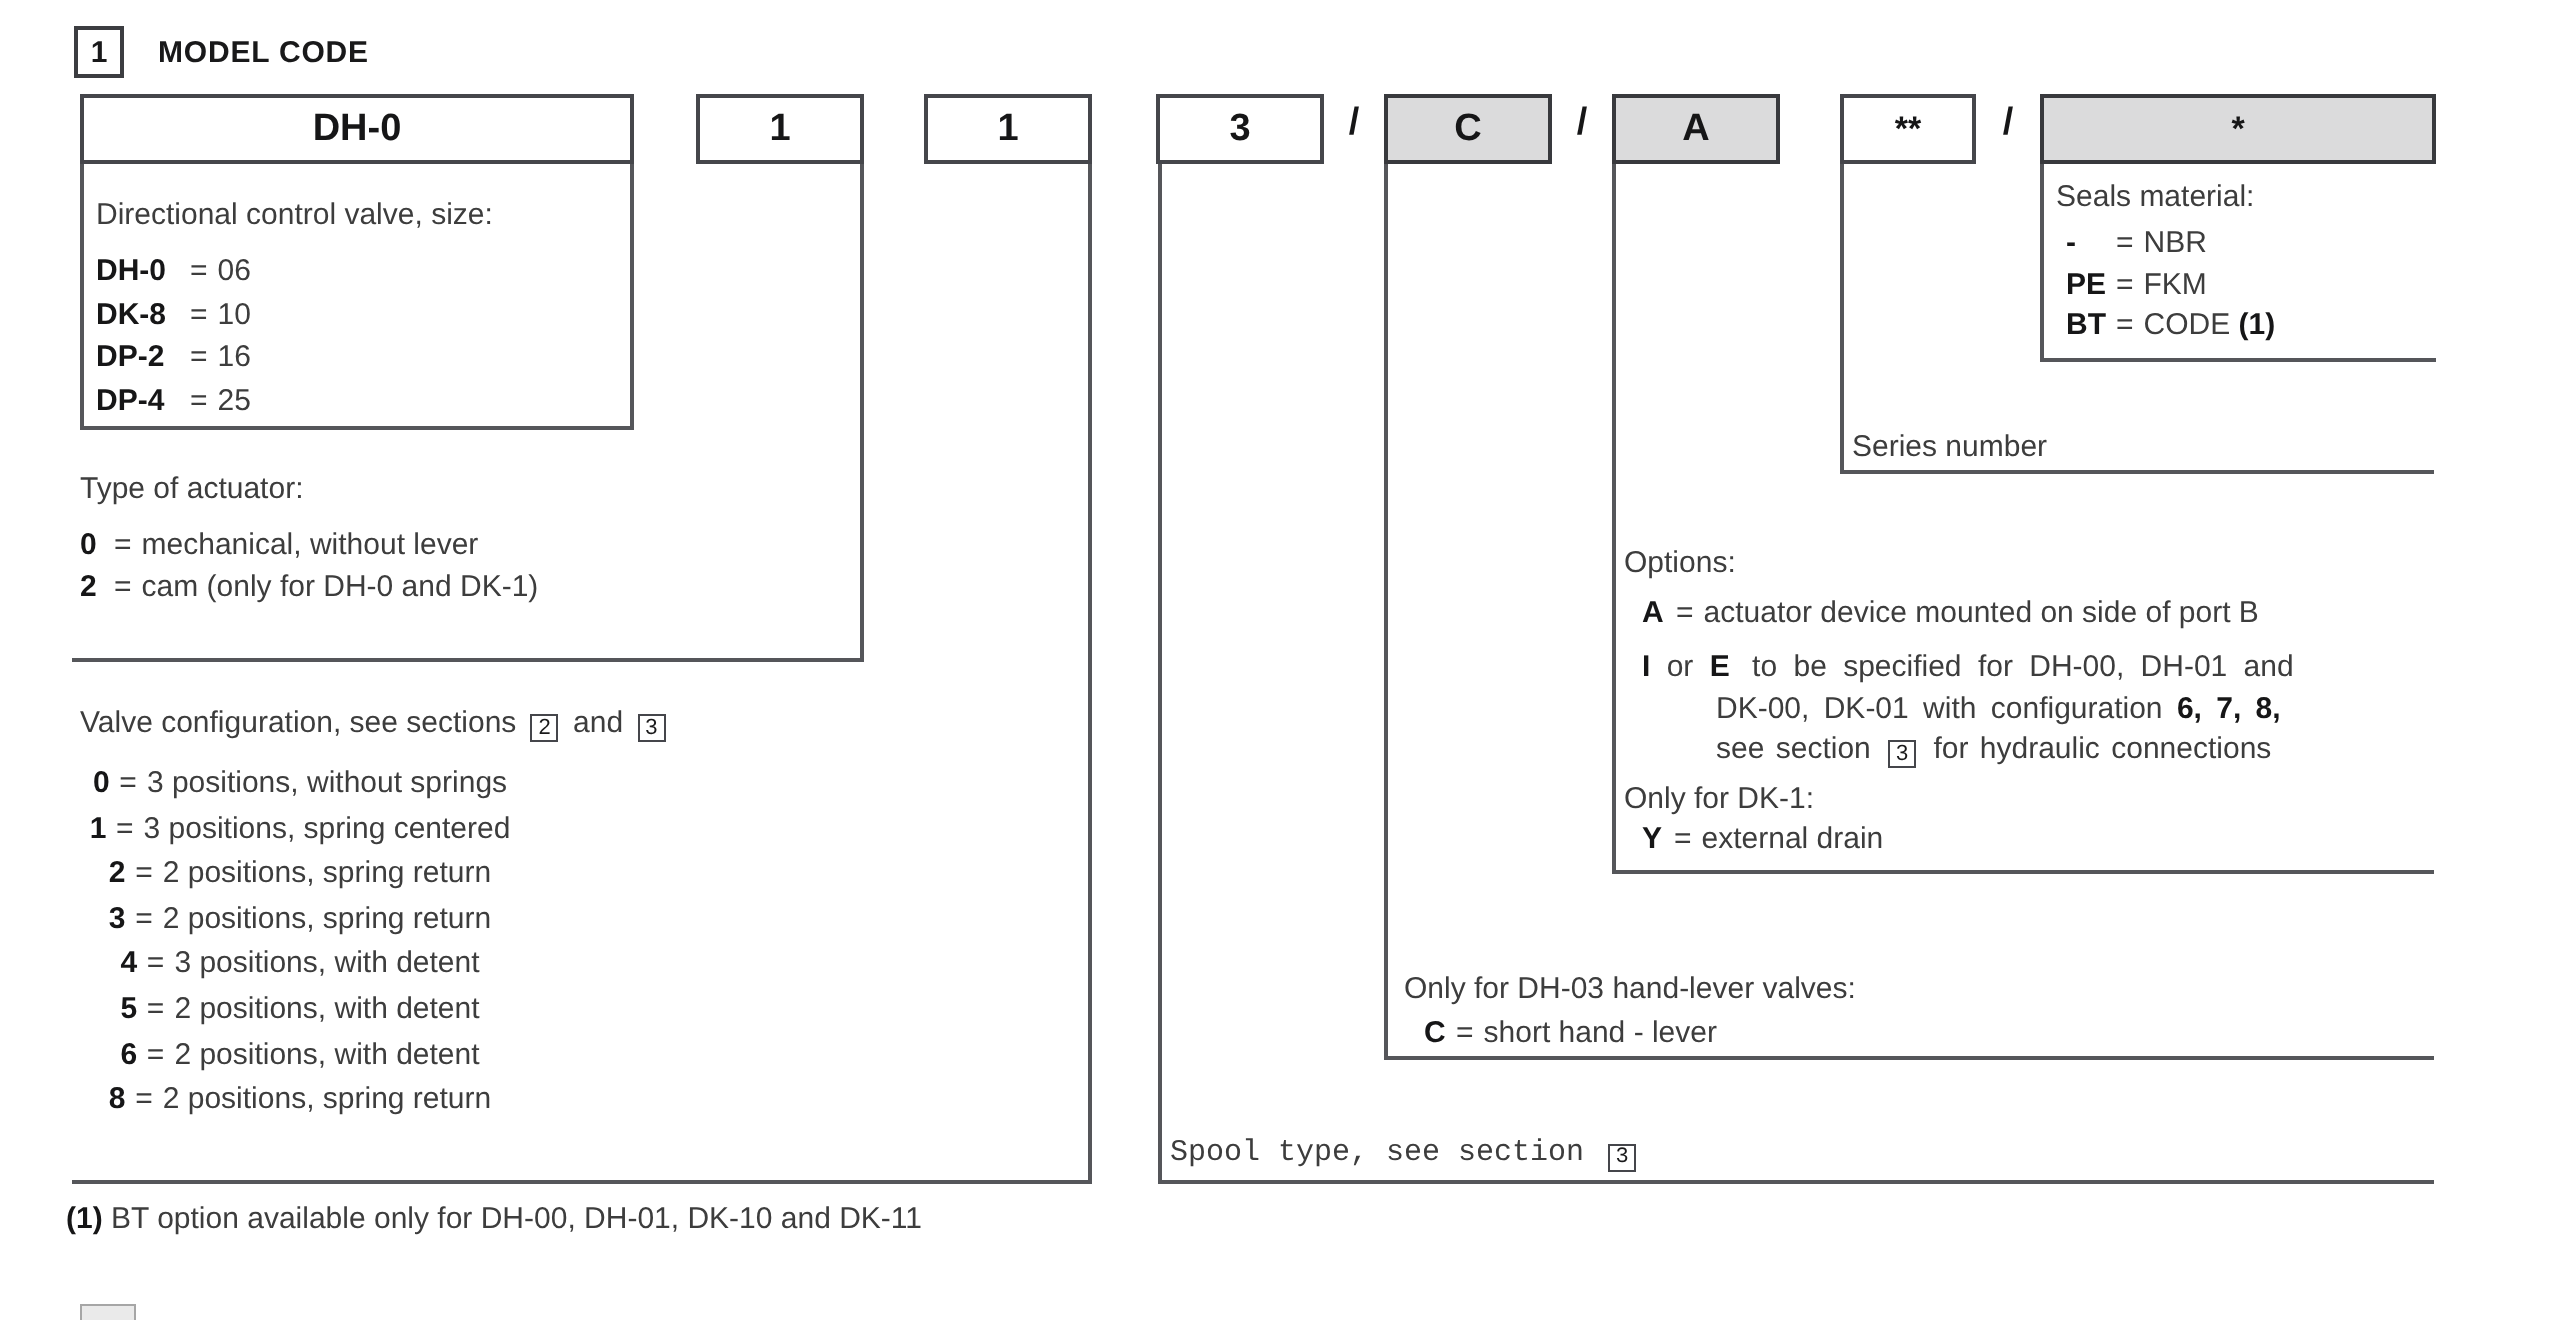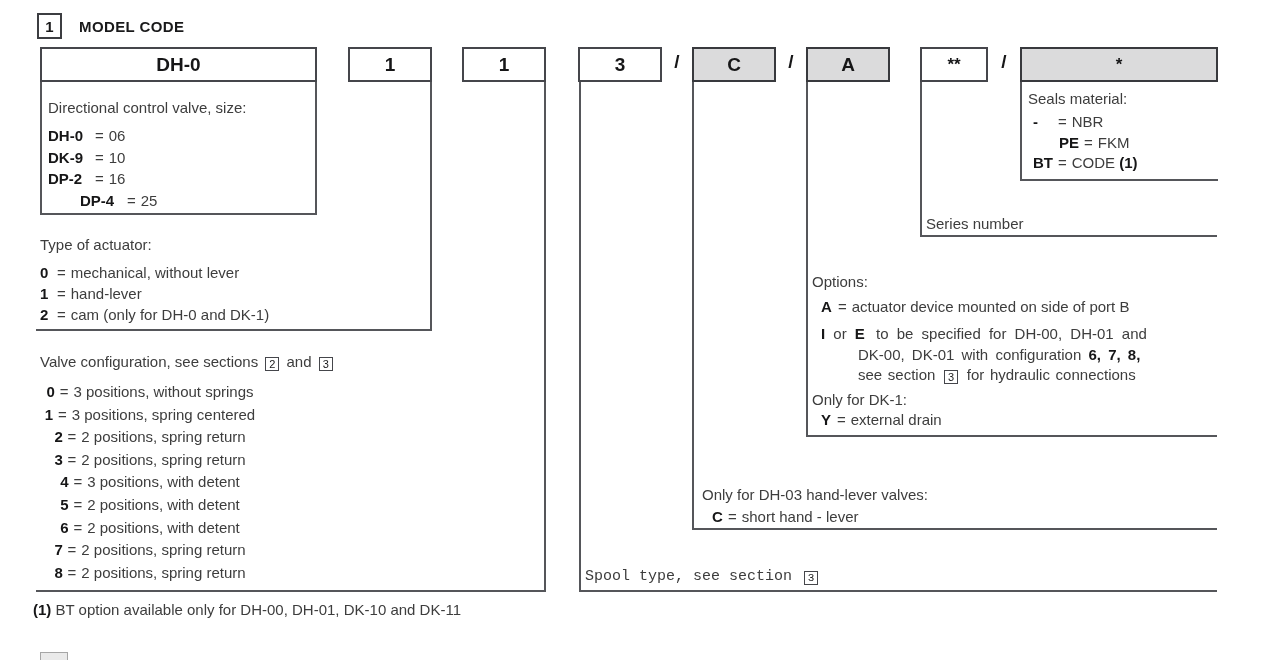--- a/index.html
+++ b/index.html
@@ -81,47 +81,45 @@
   <div class="outline" style="left:36px;top:82px;width:510px;height:510px;border-right-width:2px;border-bottom-width:2px;"></div>
   <div class="outline" style="left:579px;top:82px;width:638px;height:510px;border-left-width:2px;border-bottom-width:2px;"></div>
   <div class="outline" style="left:692px;top:82px;width:525px;height:448px;border-left-width:2px;border-bottom-width:2px;"></div>
   <div class="outline" style="left:806px;top:82px;width:411px;height:355px;border-left-width:2px;border-bottom-width:2px;"></div>
   <div class="outline" style="left:920px;top:82px;width:297px;height:155px;border-left-width:2px;border-bottom-width:2px;"></div>
   <div class="outline" style="left:1020px;top:82px;width:198px;height:99px;border-left-width:2px;border-bottom-width:2px;"></div>
 
   <div class="txt" style="left:48px;top:98px;">Directional control valve, size:</div>
   <div class="txt list" style="left:48px;top:125px;line-height:21.7px;">
     <span class="lrow"><span class="code" style="width:47px;">DH-0</span><span class="eq">=</span><span>06</span></span>
-    <span class="lrow"><span class="code" style="width:47px;">DK-9</span><span class="eq">=</span><span>10</span></span>
+    <span class="lrow"><span class="code" style="width:47px;">DK-8</span><span class="eq">=</span><span>10</span></span>
     <span class="lrow"><span class="code" style="width:47px;">DP-2</span><span class="eq">=</span><span>16</span></span>
-    <span class="lrow"><span class="code" style="width:47px;margin-left:32px;">DP-4</span><span class="eq">=</span><span>25</span></span>
+    <span class="lrow"><span class="code" style="width:47px;">DP-4</span><span class="eq">=</span><span>25</span></span>
   </div>
 
   <div class="txt" style="left:40px;top:235px;">Type of actuator:</div>
   <div class="txt list" style="left:40px;top:262px;line-height:21px;">
     <span class="lrow"><span class="code" style="width:17px;">0</span><span class="eq">=</span><span>mechanical, without lever</span></span>
-    <span class="lrow"><span class="code" style="width:17px;">1</span><span class="eq">=</span><span>hand-lever</span></span>
     <span class="lrow"><span class="code" style="width:17px;">2</span><span class="eq">=</span><span>cam (only for DH-0 and DK-1)</span></span>
   </div>
 
   <div class="txt" style="left:40px;top:352px;">
     <span>Valve configuration, see sections</span>
     <span class="secbox">2</span>
     <span>and</span>
     <span class="secbox">3</span>
   </div>
   <div class="txt list" style="left:40px;top:381px;line-height:22.6px;text-align:center;">
     <span class="lrow"><span class="code" style="width:18px;">0</span><span class="eq">=</span><span>3 positions, without springs</span></span>
     <span class="lrow"><span class="code" style="width:18px;">1</span><span class="eq">=</span><span>3 positions, spring centered</span></span>
     <span class="lrow"><span class="code" style="width:18px;">2</span><span class="eq">=</span><span>2 positions, spring return</span></span>
     <span class="lrow"><span class="code" style="width:18px;">3</span><span class="eq">=</span><span>2 positions, spring return</span></span>
     <span class="lrow"><span class="code" style="width:18px;">4</span><span class="eq">=</span><span>3 positions, with detent</span></span>
     <span class="lrow"><span class="code" style="width:18px;">5</span><span class="eq">=</span><span>2 positions, with detent</span></span>
     <span class="lrow"><span class="code" style="width:18px;">6</span><span class="eq">=</span><span>2 positions, with detent</span></span>
-    <span class="lrow"><span class="code" style="width:18px;">7</span><span class="eq">=</span><span>2 positions, spring return</span></span>
     <span class="lrow"><span class="code" style="width:18px;">8</span><span class="eq">=</span><span>2 positions, spring return</span></span>
   </div>
 
   <div class="txt" style="left:585px;top:567px;font-family:Liberation Mono, monospace;">
     <span>Spool type, see section</span>
     <span class="secbox">3</span>
   </div>
 
   <div class="txt" style="left:702px;top:485px;">Only for DH-03 hand-lever valves:</div>
   <div class="txt" style="left:712px;top:507px;">
@@ -150,21 +148,21 @@
   <div class="txt" style="left:812px;top:390px;">Only for DK-1:</div>
   <div class="txt" style="left:821px;top:410px;">
     <span class="code" style="width:16px;">Y</span><span class="eq">=</span><span>external drain</span>
   </div>
 
   <div class="txt" style="left:926px;top:214px;">Series number</div>
 
   <div class="txt" style="left:1028px;top:89px;">Seals material:</div>
   <div class="txt list" style="left:1033px;top:112px;line-height:20.6px;">
     <span class="lrow"><span class="code" style="width:25px;">-</span><span class="eq">=</span><span>NBR</span><span class="b"></span></span>
-    <span class="lrow"><span class="code" style="width:25px;margin-left:26px;">PE</span><span class="eq">=</span><span>FKM</span><span class="b"></span></span>
+    <span class="lrow"><span class="code" style="width:25px;">PE</span><span class="eq">=</span><span>FKM</span><span class="b"></span></span>
     <span class="lrow"><span class="code" style="width:25px;">BT</span><span class="eq">=</span><span>CODE</span>&nbsp;<span class="b">(1)</span></span>
   </div>
 
   <div class="txt" style="left:33px;top:600px;">
     <span class="b">(1)</span>
     <span>BT option available only for DH-00, DH-01, DK-10 and DK-11</span>
   </div>
 
   <div class="cutbox"></div>
 

